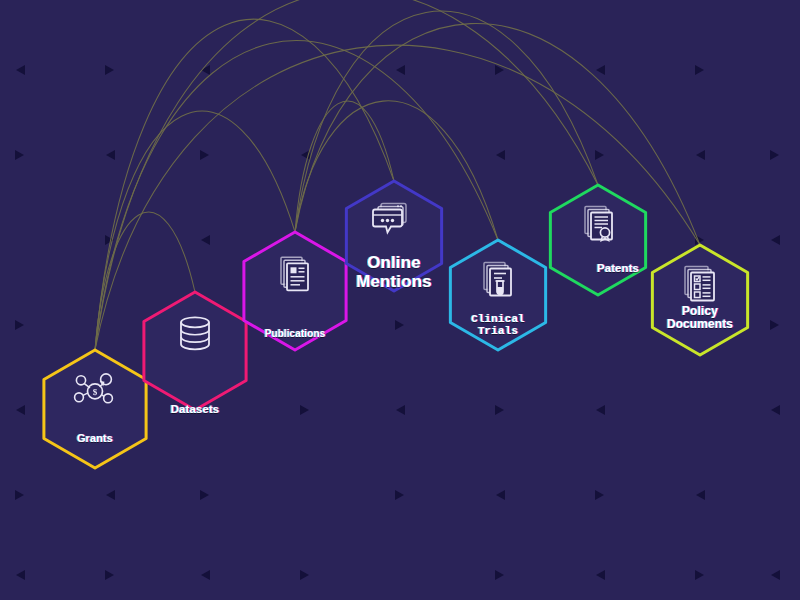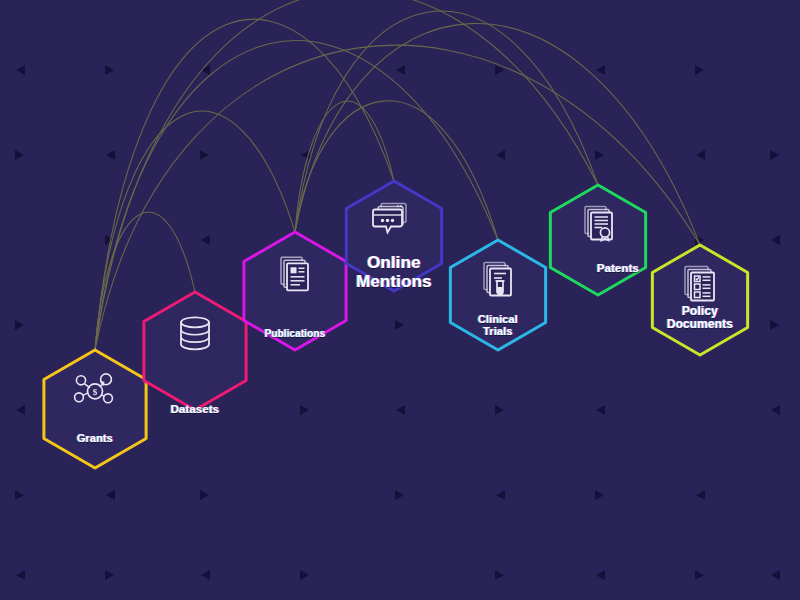--- a/index.html
+++ b/index.html
@@ -204,19 +204,19 @@
         <use href="#ico-checklist-doc-icon" x="0" y="0" transform="translate(700, 283.5)" style="color: rgb(232, 230, 245);"></use>
       </g>
     </svg>
 
   <div id="labels">
       <div class="node-label" style="left: 95px; top: 432px; font-size: 11px; color: rgb(255, 255, 255);">Grants</div>
       <div class="node-label" style="left: 195px; top: 374px; font-size: 11.5px; color: rgb(255, 255, 255); margin-top: 29px;">Datasets</div>
       <div class="node-label" style="left: 295px; top: 328px; font-size: 10px; color: rgb(255, 255, 255);">Publications</div>
       <div class="node-label" style="left: 394px; top: 253px; font-size: 17px; color: rgb(255, 255, 255);">Online
 Mentions</div>
-      <div class="node-label" style="left: 498px; top: 313px; font-size: 11px; color: rgb(255, 255, 255);">Clinical
+      <div class="node-label" style="left: 498px; top: 313px; font-size: 11px; color: rgb(255, 255, 255); font-family: Liberation Mono, monospace;">Clinical
 Trials</div>
       <div class="node-label" style="left: 598px; top: 262px; font-size: 11.5px; color: rgb(255, 255, 255); margin-left: 20px;">Patents</div>
       <div class="node-label" style="left: 700px; top: 305px; font-size: 12px; color: rgb(255, 255, 255);">Policy
 Documents</div>
     </div>
 </div>
 
 </body></html>

